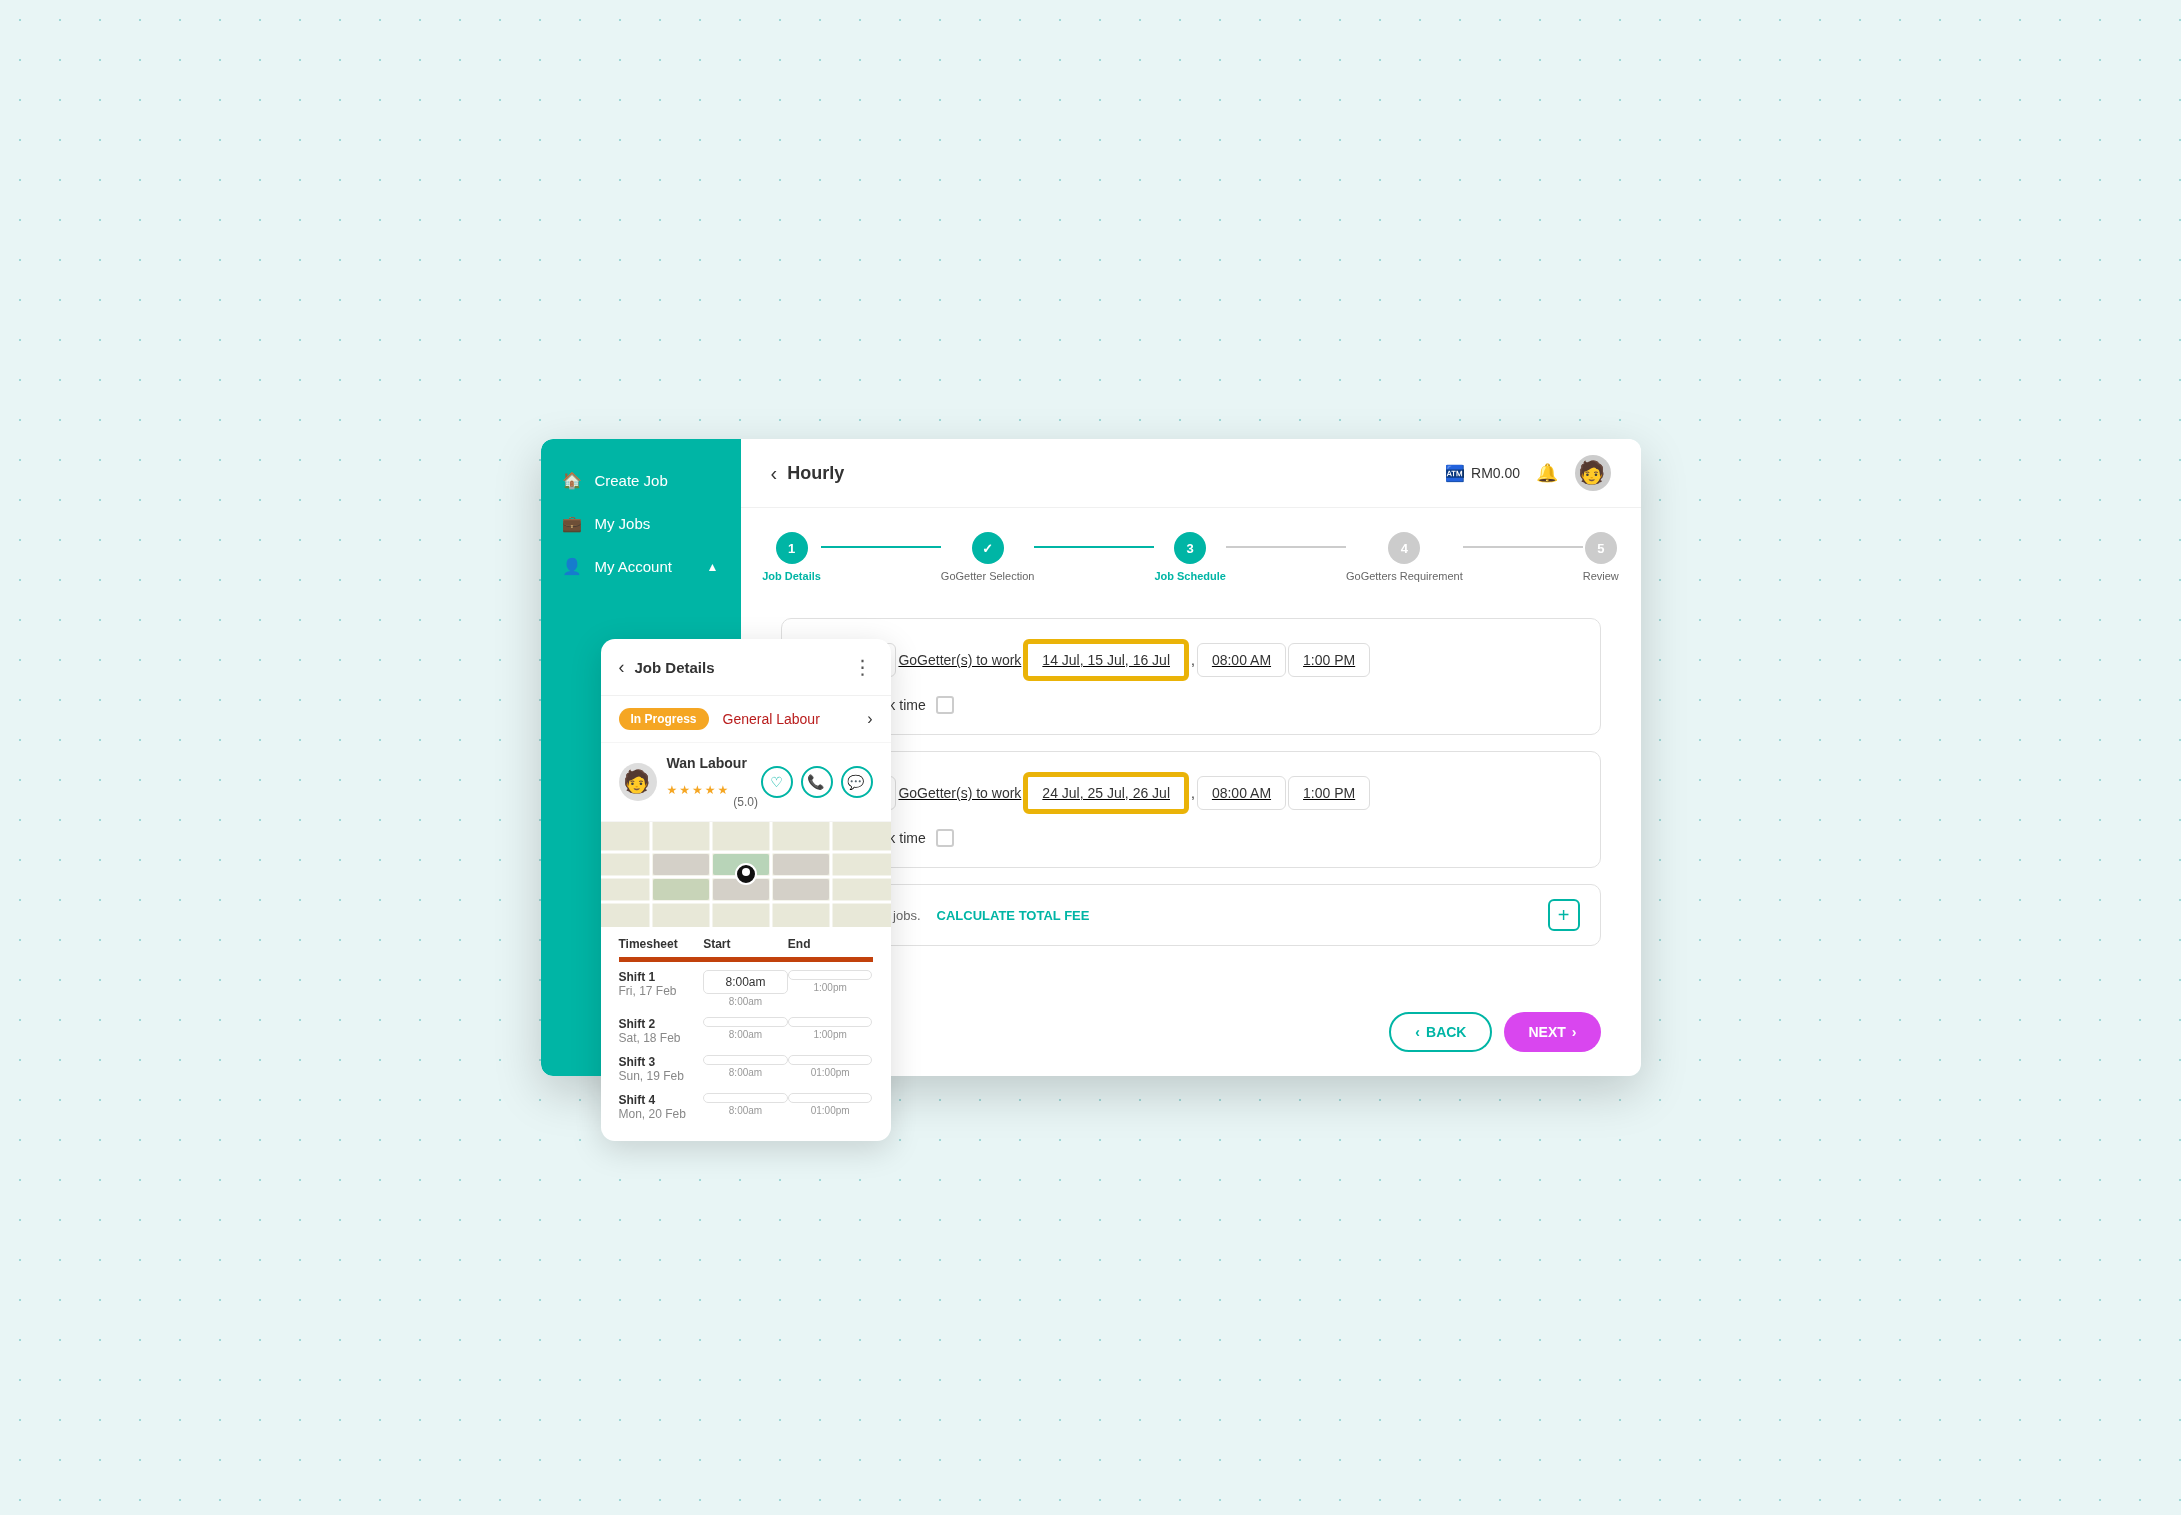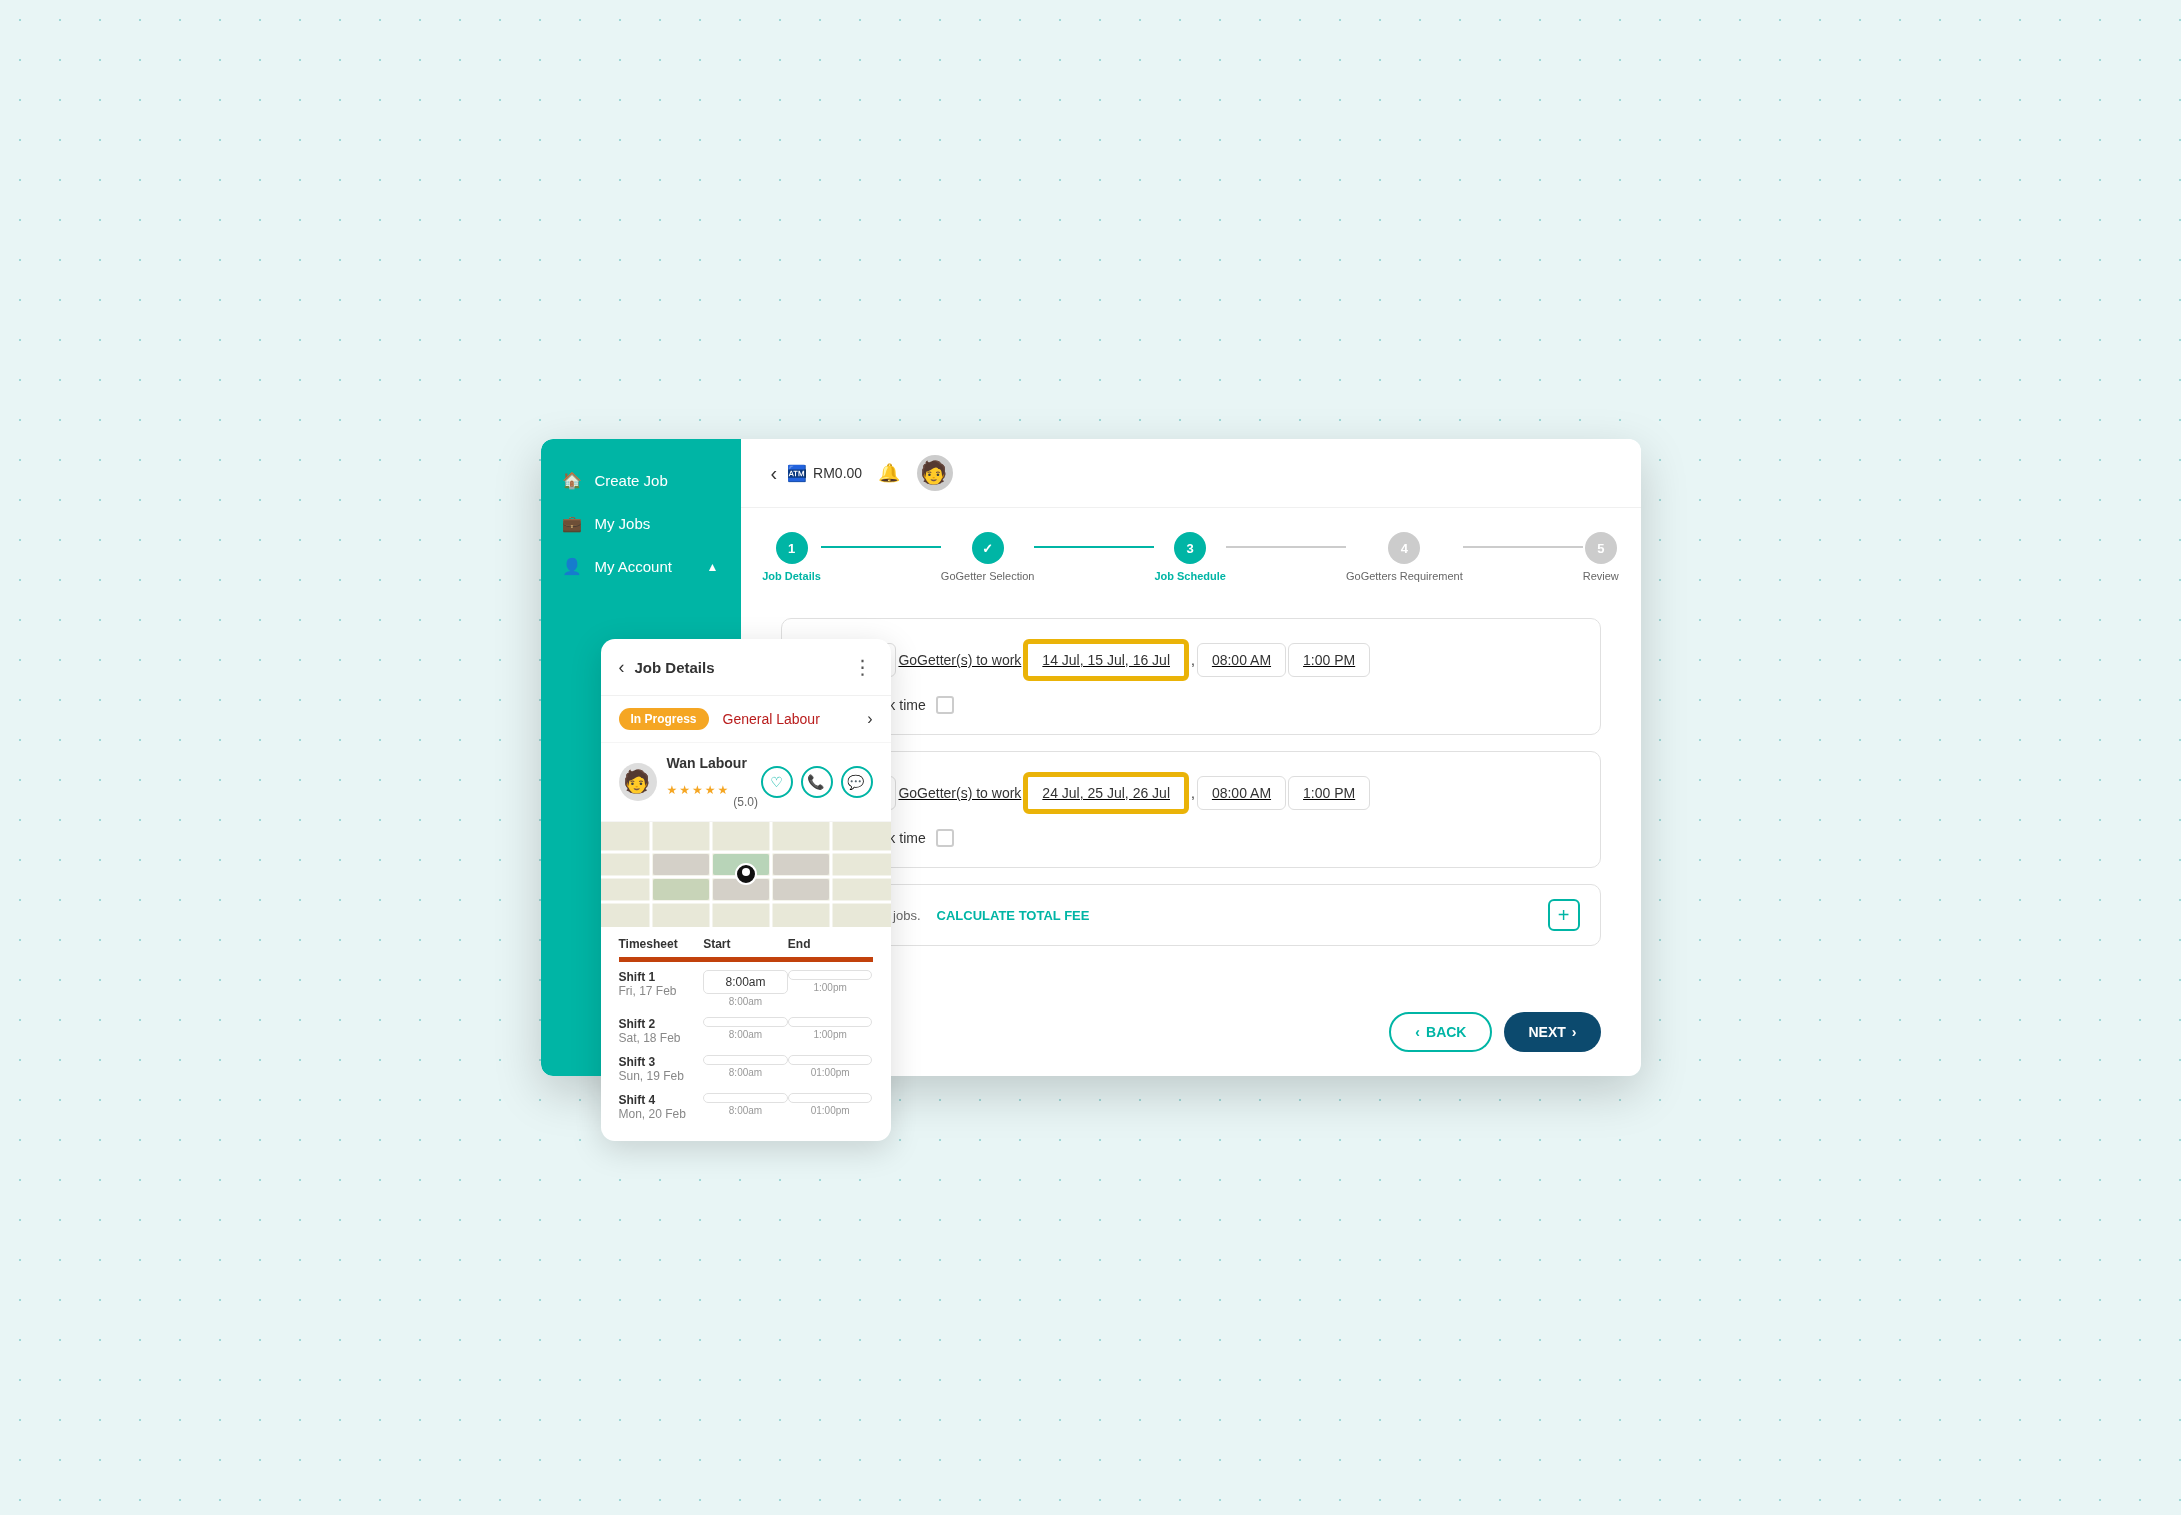--- a/index.html
+++ b/index.html
@@ -395,21 +395,21 @@
       border-radius: 25px;
       font-size: 14px;
       font-weight: 700;
       cursor: pointer;
     }
 
     .btn-next {
       display: flex;
       align-items: center;
       gap: 6px;
-      background: #0c4a6e;
+      background: #d946ef;
       color: white;
       padding: 10px 24px;
       border-radius: 25px;
       font-size: 14px;
       font-weight: 700;
       cursor: pointer;
       border: none;
     }
 
     
@@ -651,20 +651,21 @@
           </div>
           <span style="font-size:12px;">▲</span>
         </div>
       </nav>
     </div>
 
     <div class="main-content">
 
       <div class="header">
         <span class="header-back">‹</span>
+        <span class="header-title">Hourly</span>
         <div class="header-right">
           <div class="header-wallet">
             <span style="font-size:16px;">🏧</span>
             <span>RM0.00</span>
           </div>
           <span class="bell-icon">🔔</span>
           <div class="avatar">
             <span style="font-size:22px;">🧑</span>
           </div>
         </div>

